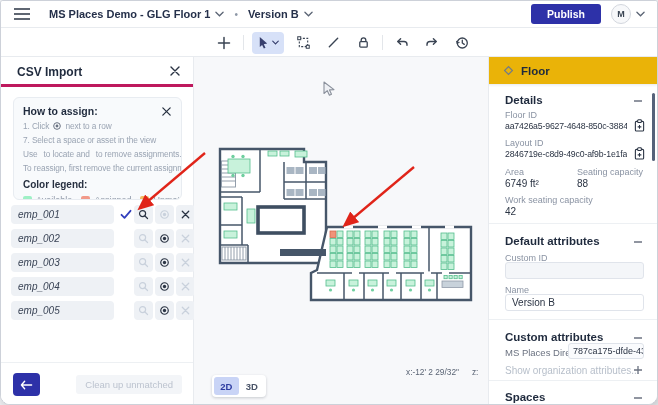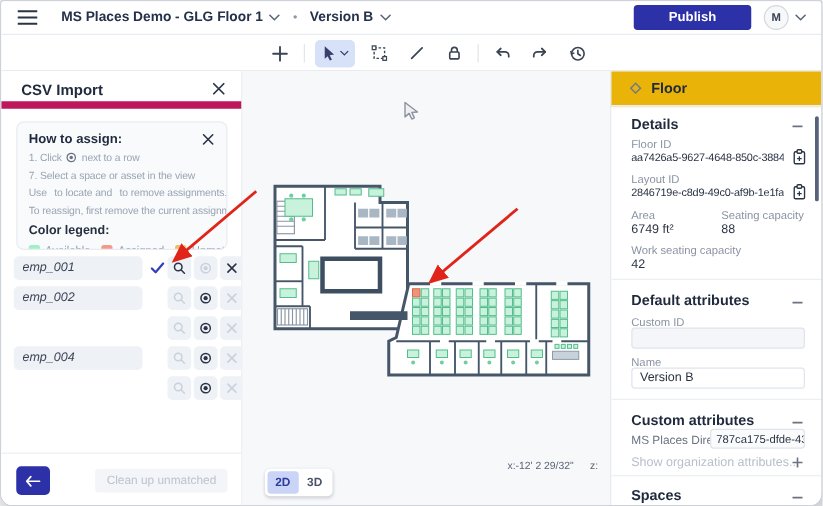--- a/index.html
+++ b/index.html
@@ -10,35 +10,35 @@
   button{font-family:inherit;cursor:pointer;}
 
   
   .hdr{position:absolute;top:0;left:0;right:0;height:27px;background:#fff;border-bottom:1px solid #e8ebef;
        display:flex;align-items:center;padding:0 12px 0 10px;}
   .hdr-title{font-size:11px;font-weight:bold;color:#25304a;margin-left:16px;white-space:nowrap;}
   .chev{color:#5a6474;margin-left:5px;}
   .hdr-dot{color:#8d97a6;font-size:10px;margin-left:10px;}
   .hdr-version{font-size:11px;font-weight:bold;color:#25304a;margin-left:10px;}
   .publish{margin-left:auto;background:#2d31a8;color:#fff;font-size:10.5px;font-weight:bold;
-           padding:4px 28px;border:none;border-radius:3px;}
+           padding:4px 16px;border:none;border-radius:3px;}
   .avatar{width:20px;height:20px;border-radius:50%;border:1px solid #d3d7de;background:#f7f8fa;color:#3a4453;
           font-size:9px;font-weight:bold;display:flex;align-items:center;justify-content:center;margin-left:10px;}
 
   
   .tbar{position:absolute;top:27px;left:0;right:0;height:29px;background:#fff;border-bottom:1px solid #e8ebef;}
   .tbar-group{position:absolute;left:212px;top:0;height:29px;display:flex;align-items:center;gap:8px;}
   .tbtn{display:flex;align-items:center;justify-content:center;width:22px;height:22px;border:none;
         background:transparent;border-radius:4px;color:#3a4453;padding:0;}
   .tbtn.active{background:#d7e1f8;width:32px;gap:2px;}
   .vdiv{width:1px;height:15px;background:#e3e6ea;}
 
   
   .lpanel{position:absolute;top:56px;left:0;width:193px;bottom:0;background:#fff;border-right:1px solid #e8ebef;}
-  .lp-hd{position:absolute;top:0;left:0;right:0;height:30px;border-bottom:6px solid #be185d;}
+  .lp-hd{position:absolute;top:0;left:0;right:0;height:30px;border-bottom:3px solid #be185d;}
   .lp-title{position:absolute;left:16px;top:8px;font-size:12px;font-weight:bold;color:#1f2a3d;}
   .lp-close{position:absolute;right:12px;top:8px;background:none;border:none;color:#2b3444;padding:0;}
   .card{position:absolute;left:12px;top:40px;width:169px;height:103px;background:#f8fafc;border:1px solid #e8ecf1;
         border-radius:6px;padding:7px 9px;overflow:hidden;}
   .card-title{font-size:10.5px;font-weight:bold;color:#1f2a3d;}
   .card-close{position:absolute;top:8px;right:9px;background:none;border:none;color:#2b3444;padding:0;}
   .hint{font-size:8.3px;color:#9aa4b3;margin-top:4px;display:flex;align-items:flex-end;gap:3px;white-space:nowrap;letter-spacing:-0.1px;}
   .legend-title{font-size:10px;font-weight:bold;color:#273040;margin-top:6px;}
   .legend{display:flex;gap:9px;margin-top:5px;align-items:center;}
   .lg{display:flex;align-items:center;gap:4px;font-size:9px;color:#8f99a8;}
@@ -276,20 +276,21 @@
           </svg>
         </button>
       <button class="abtn b3 off">
           <svg width="11" height="11" viewBox="0 0 12 12">
             <path d="M2.5,2.5 L9.5,9.5 M9.5,2.5 L2.5,9.5" stroke="currentColor" stroke-width="1.4" stroke-linecap="round"></path>
           </svg>
         </button>
     </div>
 
     <div class="crow" style="top:196px">
+      <div class="crow-name">emp_003</div>
       <button class="abtn b1 off">
           <svg width="11" height="11" viewBox="0 0 12 12">
             <circle cx="5" cy="5" r="3.3" fill="none" stroke="currentColor" stroke-width="1.3"></circle>
             <line x1="7.6" y1="7.6" x2="10.4" y2="10.4" stroke="currentColor" stroke-width="1.3" stroke-linecap="round"></line>
           </svg>
         </button>
       <button class="abtn b2 on">
           <svg width="11" height="11" viewBox="0 0 12 12">
             <circle cx="6" cy="6" r="4.1" fill="none" stroke="currentColor" stroke-width="1.3"></circle>
             <circle cx="6" cy="6" r="1.8" fill="currentColor"></circle>
@@ -317,20 +318,21 @@
           </svg>
         </button>
       <button class="abtn b3 off">
           <svg width="11" height="11" viewBox="0 0 12 12">
             <path d="M2.5,2.5 L9.5,9.5 M9.5,2.5 L2.5,9.5" stroke="currentColor" stroke-width="1.4" stroke-linecap="round"></path>
           </svg>
         </button>
     </div>
 
     <div class="crow" style="top:244px">
+      <div class="crow-name">emp_005</div>
       <button class="abtn b1 off">
           <svg width="11" height="11" viewBox="0 0 12 12">
             <circle cx="5" cy="5" r="3.3" fill="none" stroke="currentColor" stroke-width="1.3"></circle>
             <line x1="7.6" y1="7.6" x2="10.4" y2="10.4" stroke="currentColor" stroke-width="1.3" stroke-linecap="round"></line>
           </svg>
         </button>
       <button class="abtn b2 on">
           <svg width="11" height="11" viewBox="0 0 12 12">
             <circle cx="6" cy="6" r="4.1" fill="none" stroke="currentColor" stroke-width="1.3"></circle>
             <circle cx="6" cy="6" r="1.8" fill="currentColor"></circle>

